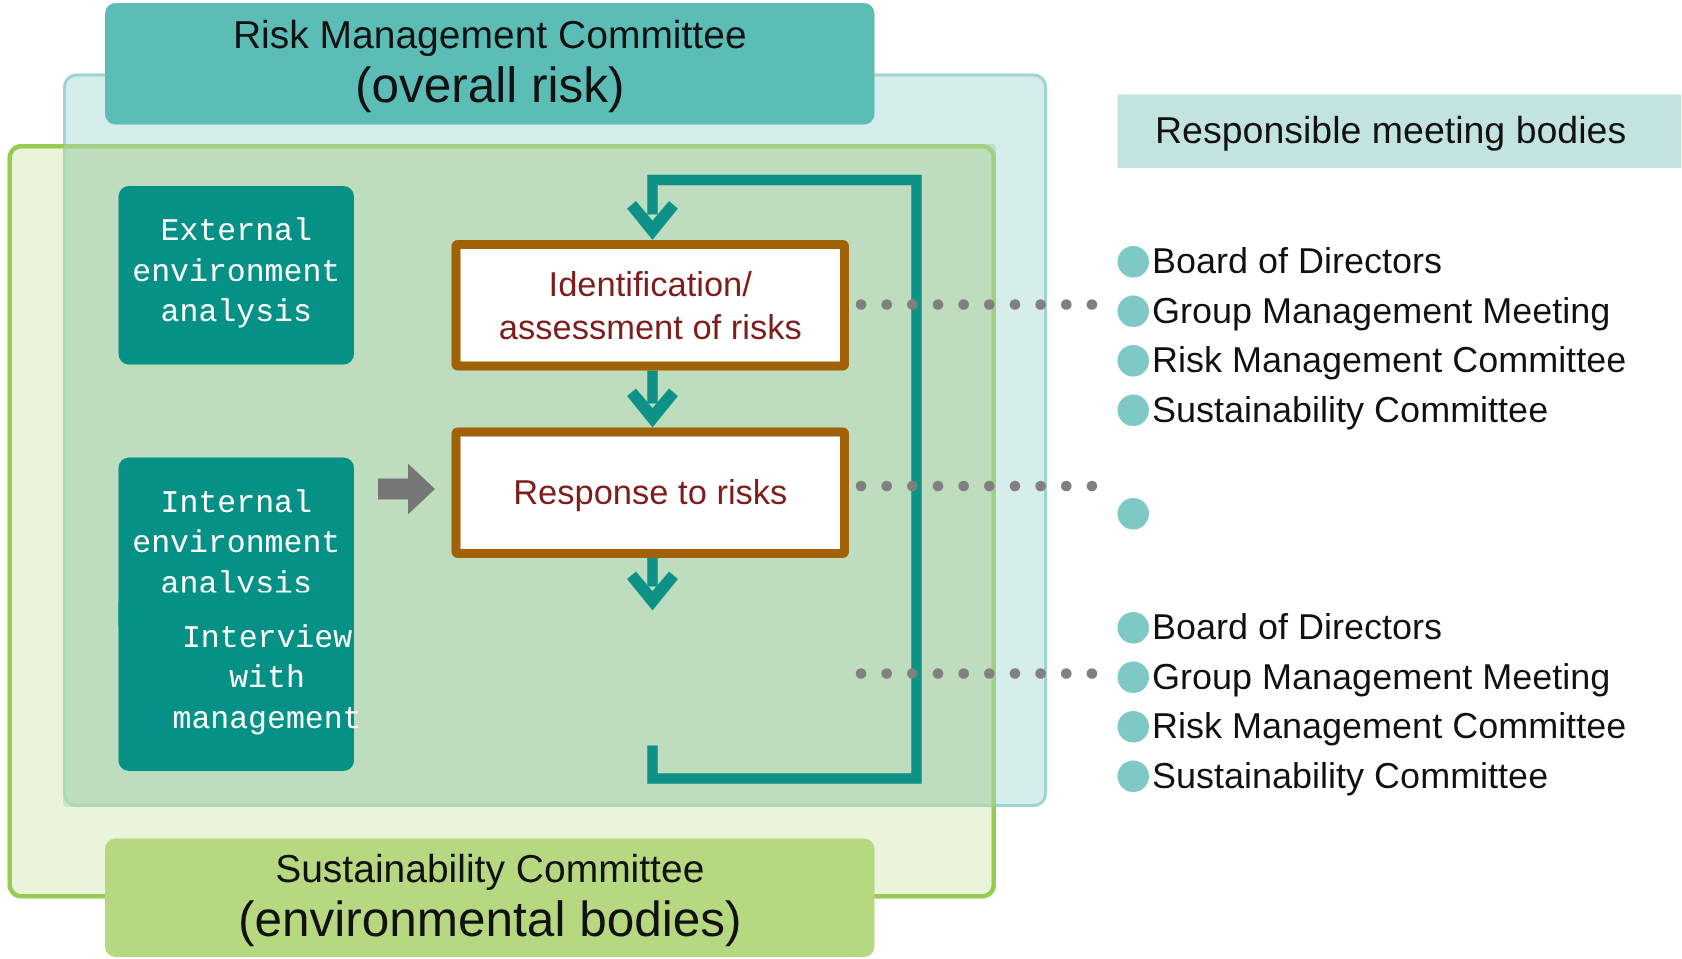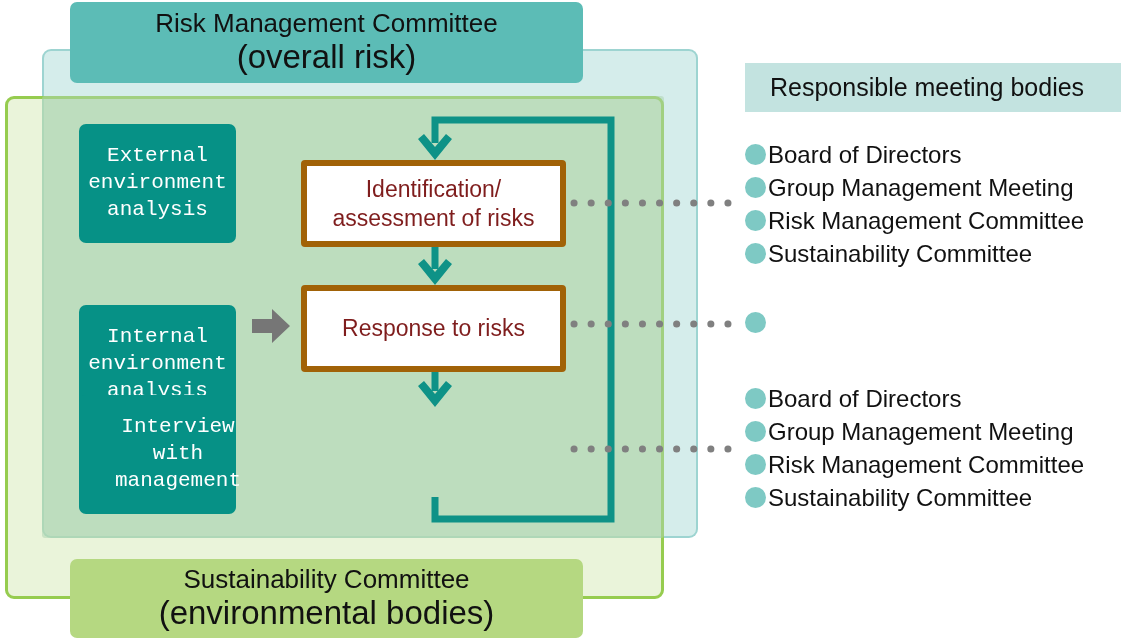--- a/index.html
+++ b/index.html
@@ -166,20 +166,21 @@
     display: flex;
     align-items: center;
     padding-left: 25px;
     box-sizing: border-box;
     font-size: 25px;
     color: #111111;
   }
   .legend-group {
     position: absolute;
     left: 745px;
+    margin-top: 20px;
   }
   #legend-group-0 { top: 138px; }
   #legend-group-1 { top: 306px; }
   #legend-group-2 { top: 382px; }
 
   .legend-item {
     display: flex;
     align-items: center;
     height: 33px;
     white-space: nowrap;

